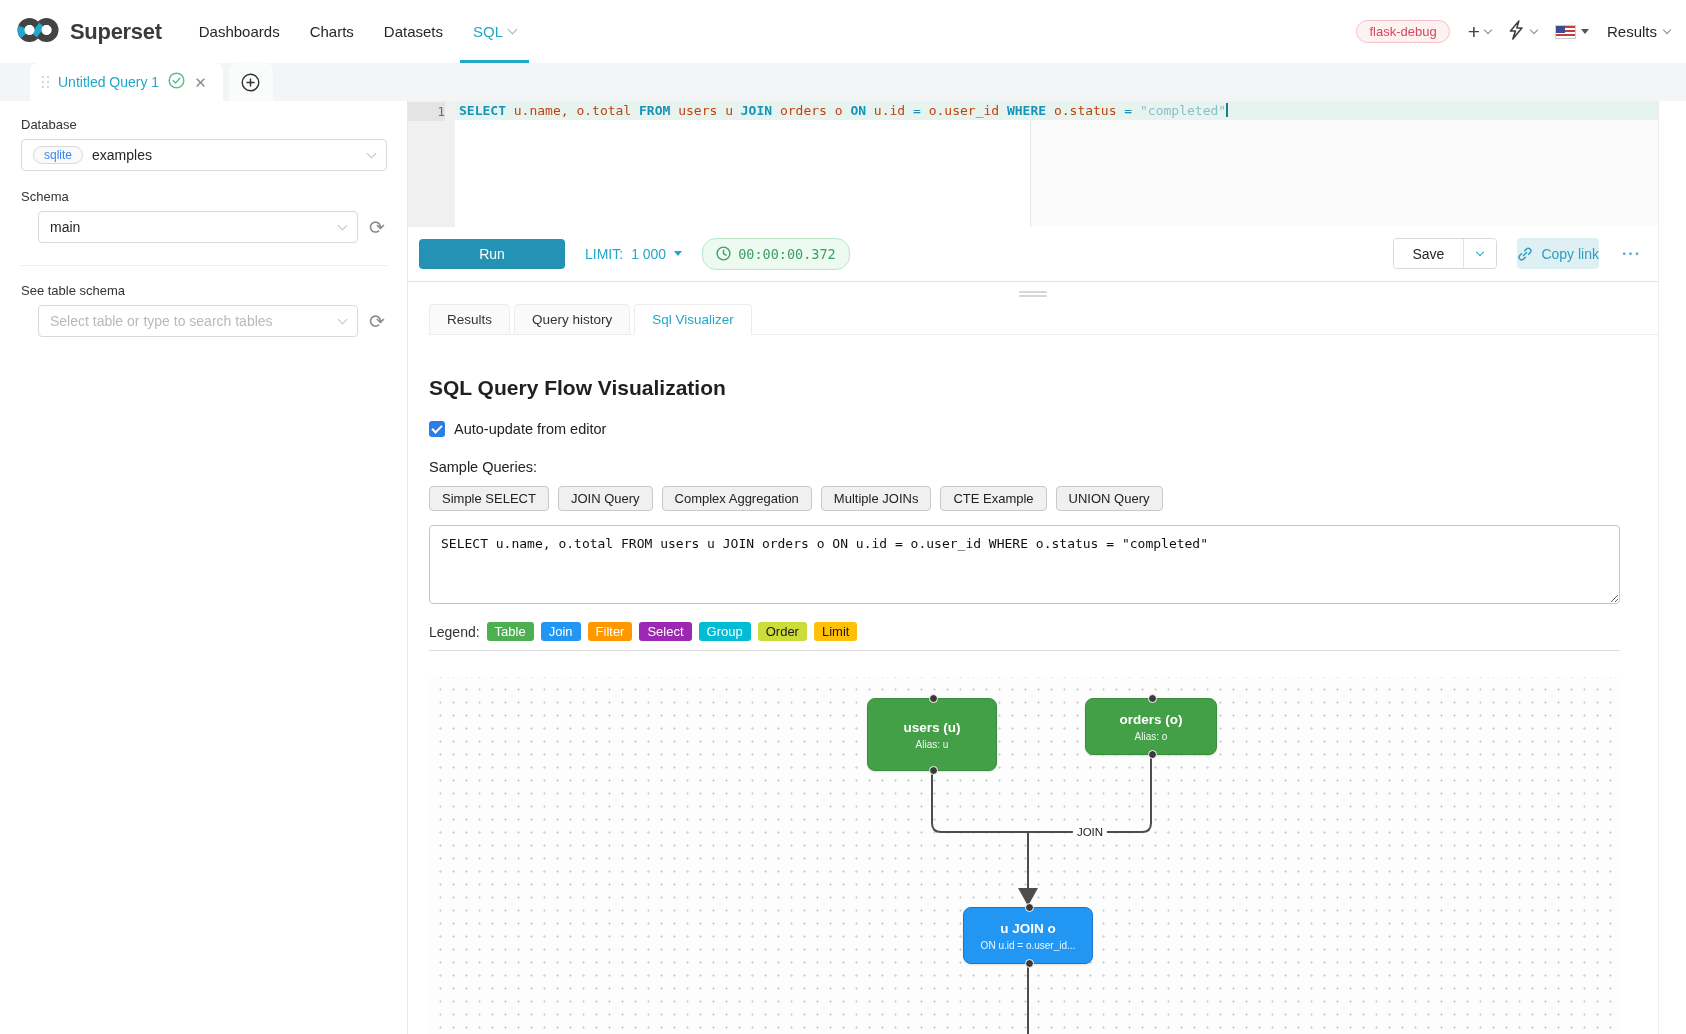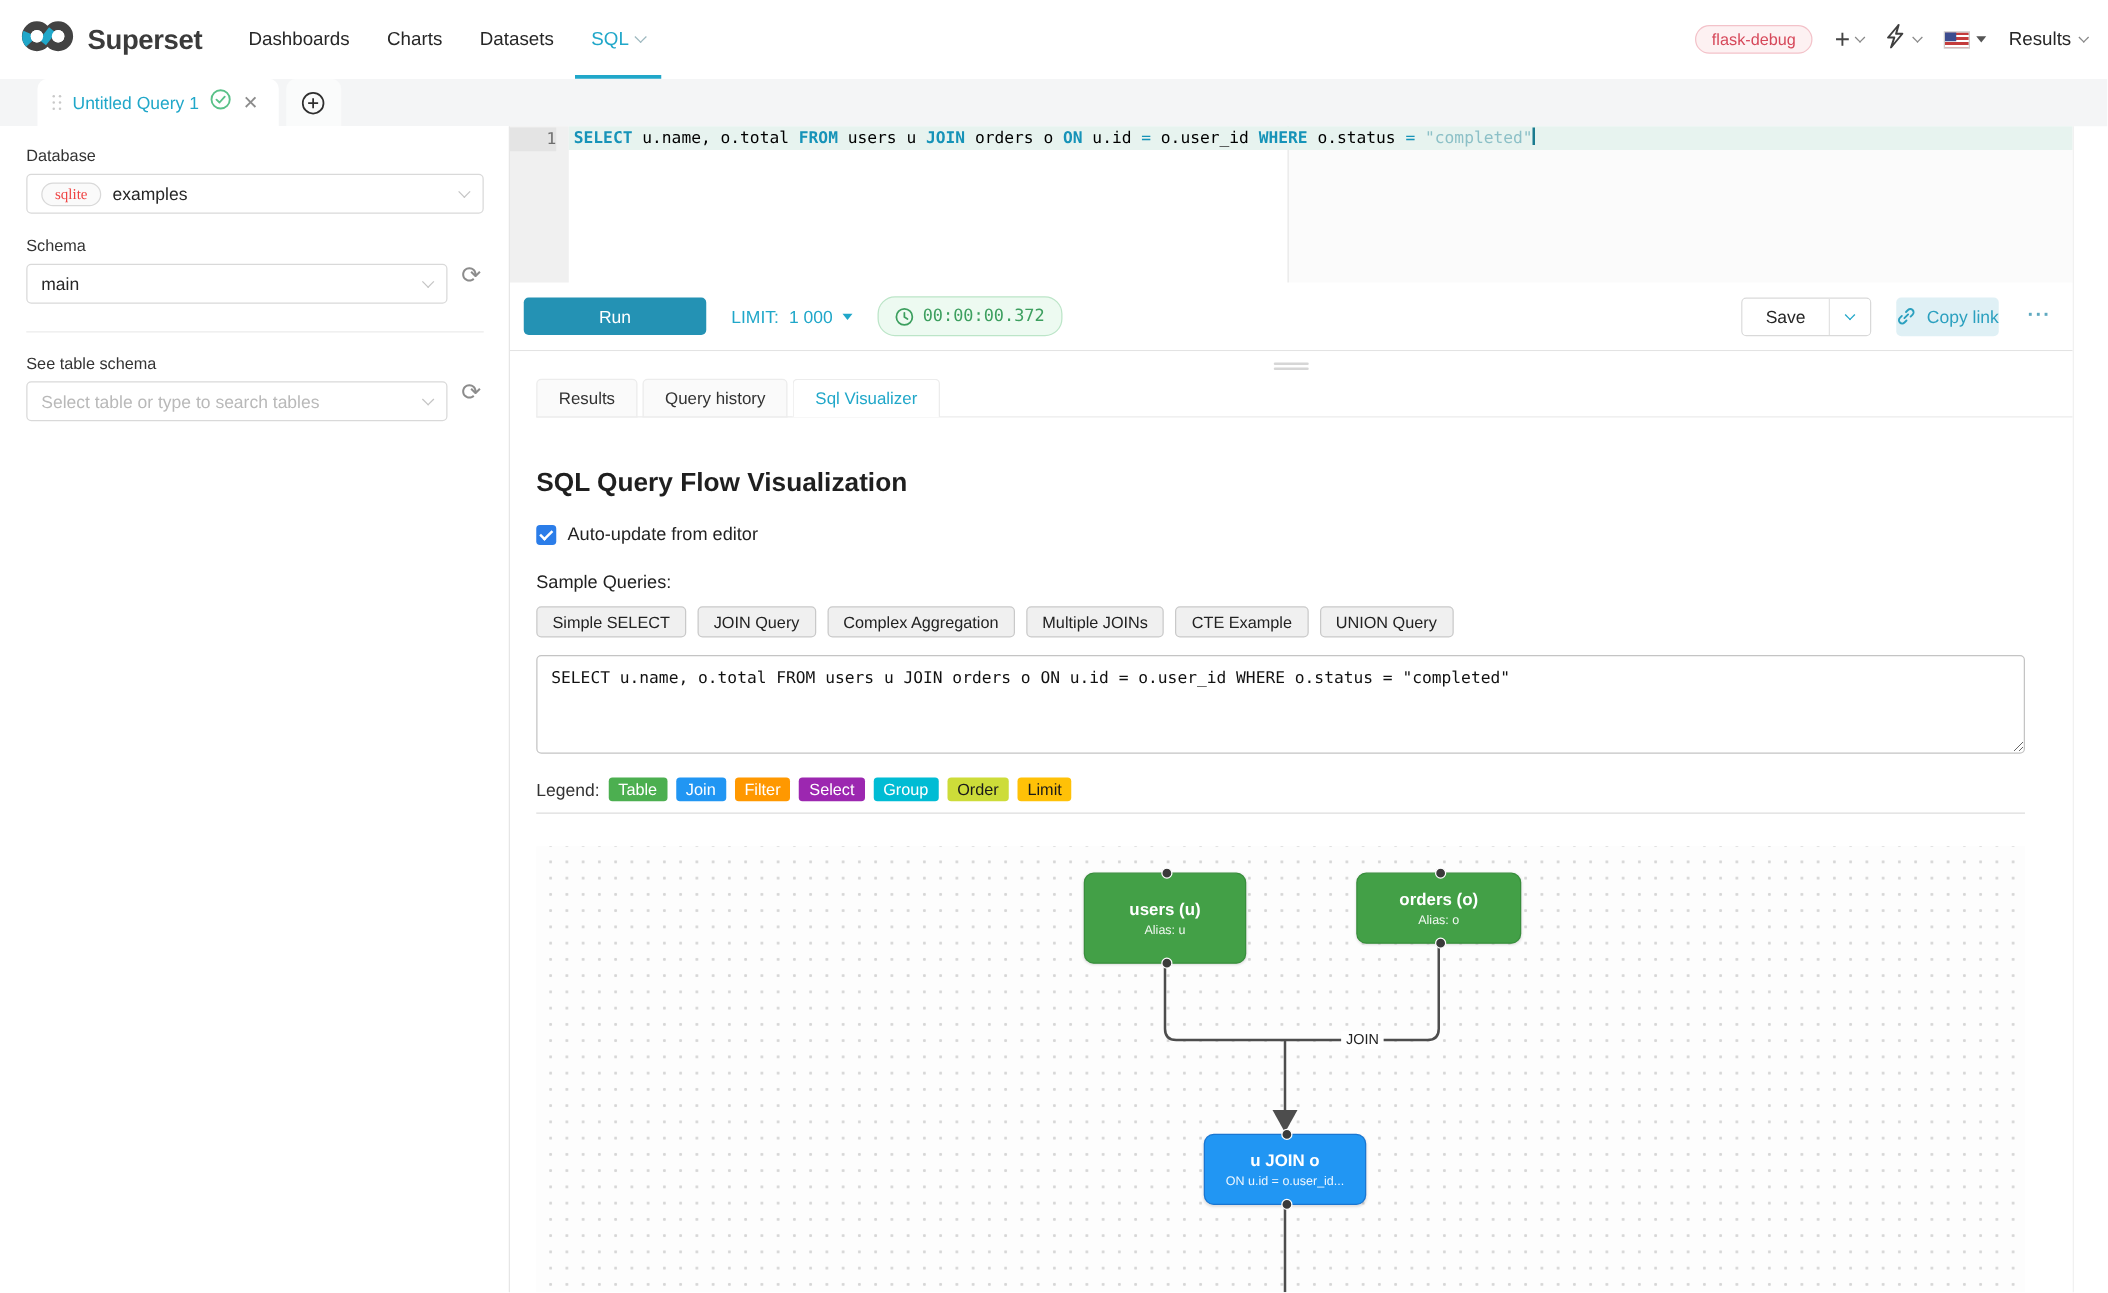--- a/index.html
+++ b/index.html
@@ -32,45 +32,45 @@
   .drag-dots { width:7px; height:13px; position:relative; }
   .drag-dots::before { content:''; position:absolute; width:2px; height:2px; border-radius:50%; background:#c9c9c9;
      box-shadow:0 5px 0 #c9c9c9, 0 10px 0 #c9c9c9, 5px 0 0 #c9c9c9, 5px 5px 0 #c9c9c9, 5px 10px 0 #c9c9c9; }
   .tab-close { color:#8c8c8c; font-size:15px; cursor:pointer; line-height:1; }
   .addtab { height:38px; width:44px; background:#fafbfb; border-radius:8px 8px 0 0; display:flex; align-items:center; justify-content:center; cursor:pointer; }
 
   
   .workspace { display:flex; height:933px; }
   .sidebar { width:408px; border-right:1px solid #e6e6e6; padding:16px 20px 0 21px; background:#fff; flex:none; }
   .fld-label { font-size:13px; color:#333; margin-bottom:7px; }
-  .sel-row { display:flex; align-items:flex-start; gap:9px; }
+  .sel-row { display:flex; align-items:center; gap:9px;margin-left:17px; }
   .select { flex:1; height:32px; border:1px solid #d9d9d9; border-radius:4px; display:flex; align-items:center; padding:0 11px; gap:9px; background:#fff; cursor:pointer; }
   .select .sel-chev { margin-left:auto; width:7px; height:7px; border-right:1.4px solid #c4c4c4; border-bottom:1.4px solid #c4c4c4; transform:rotate(45deg); margin-top:-3px; }
-  .engine-pill { font-size:12px; color:#ef4444; border:1px solid #d9d9d9; background:#fafafa; border-radius:10px; padding:1px 10px;font-family:Liberation Serif, serif; }
+  .engine-pill { font-size:12px; color:#3b82f6; border:1px solid #d9d9d9; background:#fafafa; border-radius:10px; padding:1px 10px; }
   .sel-value { font-size:14px; color:#262626; }
   .sel-placeholder { font-size:14px; color:#b9b9b9; }
   .refresh { color:#8c8c8c; font-size:19px; line-height:1; cursor:pointer; flex:none; width:20px; text-align:center; }
   .side-divider { border:none; border-top:1px solid #ececec; margin:22px 0 17px 0; }
   .mb18 { margin-bottom:18px; } .mt2 { margin-top:2px; }
 
   
   .main { flex:1; display:flex; flex-direction:column; border-right:1px solid #ededed; max-width:1251px; }
 
   
   .editor { height:132px; display:flex; position:relative; background:#fff; }
   .gutter { width:47px; background:#f0f0f0; font-family:"DejaVu Sans Mono", monospace; font-size:13px; color:#6d6d6d; text-align:right; padding:1px 10px 0 0; flex:none; }
   .gutter .ln { height:19px; line-height:19px; background:#e4e4e4; }
   .codearea { flex:1; position:relative; font-family:"DejaVu Sans Mono", monospace; font-size:13px; }
   .print-margin { position:absolute; left:575px; top:0; bottom:0; width:1px; background:#e7e7e7; }
   .print-shade { position:absolute; left:576px; top:0; bottom:0; right:0; background:rgba(0,0,0,0.015); }
   .code-line { position:relative; height:19px; line-height:19px; background:#e7f3ef; padding-left:4px; white-space:pre; z-index:1; }
   .tok-kw { color:#1693b8; font-weight:bold; }
   .tok-op { color:#1693b8; }
   .tok-str { color:#8cc0c7; }
-  .tok-pl { color:#000000; }
+  .tok-pl { color:#c2410c; }
   .cursor { display:inline-block; width:2px; height:14px; background:#1b7b8f; vertical-align:-2px; }
 
   
   .toolbar { height:58px; display:flex; align-items:center; padding:0 14px 0 11px; gap:20px; border-bottom:1px solid #e3e3e3; background:#fff; }
   .run-btn { width:146px; height:30px; background:#2492b4; color:#fff; font-size:14px; border:none; border-radius:4px; cursor:pointer; }
   .limit { display:flex; align-items:center; gap:8px; color:#20a7c9; font-size:14px; cursor:pointer; }
   .limit .caret-dn { border-top-color:#20a7c9; }
   .timer { display:flex; align-items:center; gap:7px; background:#edfaf1; border:1px solid #bce5c8; border-radius:14px; padding:7px 13px; color:#3d9f5f; font-family:"DejaVu Sans Mono", monospace; font-size:13.5px; }
   .tb-spacer { flex:1; }
   .save-split { display:flex; height:31px; border:1px solid #d9d9d9; border-radius:4px; overflow:hidden; background:#fff; }

